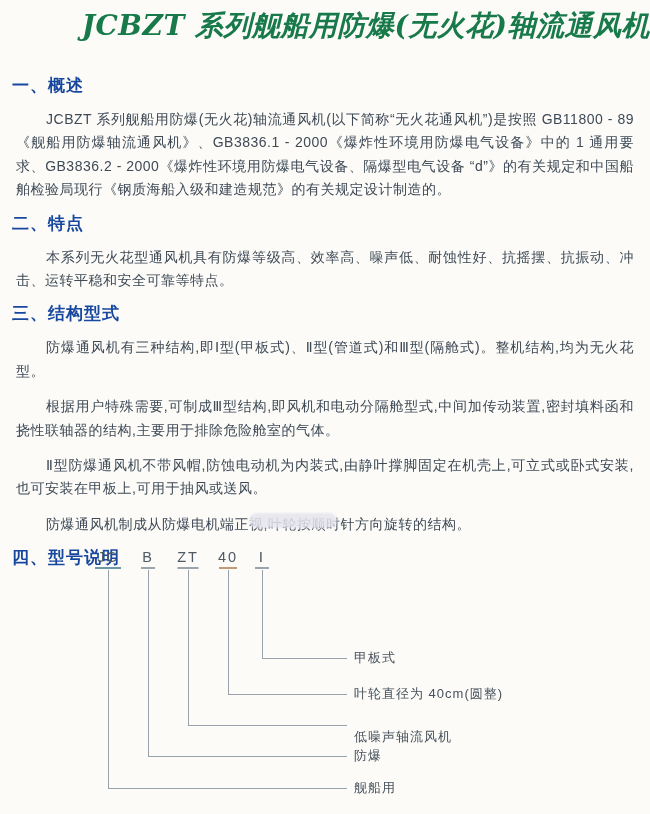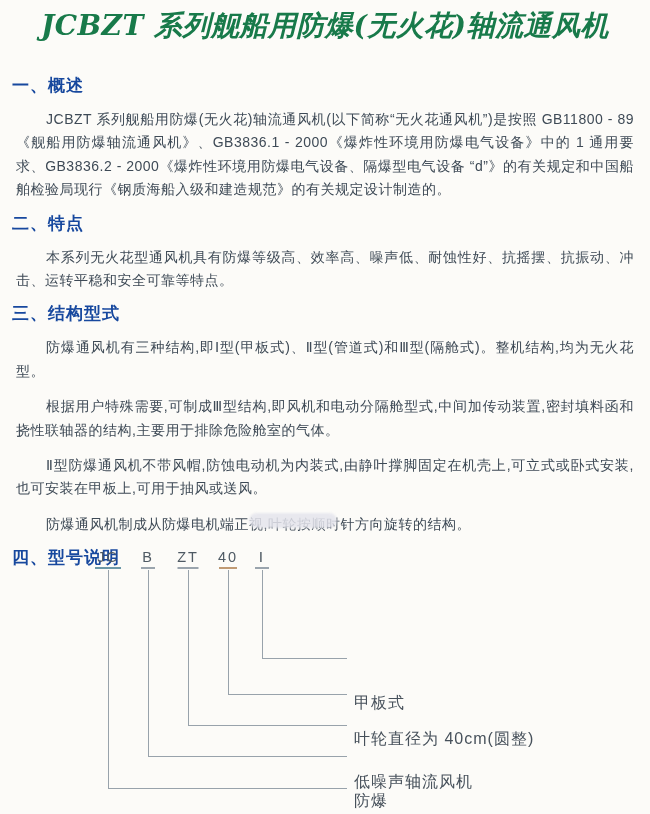--- a/index.html
+++ b/index.html
@@ -2,21 +2,21 @@
 <html><head>
 <meta charset="utf-8">
 <style>
   html,body { margin:0; padding:0; }
   .page {
     position:relative; width:650px; height:814px;
     background:#fcfbf8; overflow:hidden;
     font-family:"Liberation Sans","DejaVu Sans",sans-serif;
   }
   .title {
-    margin:0; padding-top:7px; text-align:center;
+    margin:0; padding-top:7px; text-align:right;
     font-family:"DejaVu Serif",serif; font-style:italic; font-weight:bold;
     font-size:28px; line-height:38px; color:#187a4a; letter-spacing:0.5px;
     white-space:nowrap;
   }
   .content { padding:0 4px; }
   .sec-heading {
     margin:6px 0 8px 8px; font-size:17px; line-height:20px;
     font-weight:bold; color:#17489e; letter-spacing:1px;
   }
   .sec-heading.first { margin-top:31px; }
@@ -30,22 +30,22 @@
     position:absolute; top:9px; transform:translateX(-50%);
     font-size:14.5px; line-height:16px; letter-spacing:2px;
     color:#4f5a64; white-space:nowrap;
   }
   .code-underline { position:absolute; top:27px; height:2px; transform:translateX(-50%); }
   .connector {
     position:absolute; top:30px;
     border-left:1px solid #98a2ab; border-bottom:1px solid #98a2ab;
   }
   .dlabel {
-    position:absolute; left:354px; font-size:16px; line-height:18px;
-    color:#47515b; white-space:nowrap; letter-spacing:1px;margin-top:45px;
+    position:absolute; left:354px; font-size:13px; line-height:18px;
+    color:#47515b; white-space:nowrap; letter-spacing:1px;
   }
   .c-jc{left:108px} .c-b{left:148px} .c-zt{left:188px} .c-40{left:228px} .c-i{left:262px}
   .u-jc{left:108px;width:26px;background:#6b97a8}
   .u-b {left:148px;width:14px;background:#9aa4ad}
   .u-zt{left:188px;width:21px;background:#9aa4ad}
   .u-40{left:228px;width:18px;background:#c09a74}
   .u-i {left:262px;width:14px;background:#9aa4ad}
   .l-jc{left:108px;width:238px;height:218px}
   .l-b {left:148px;width:198px;height:186px}
   .l-zt{left:188px;width:158px;height:155px}

